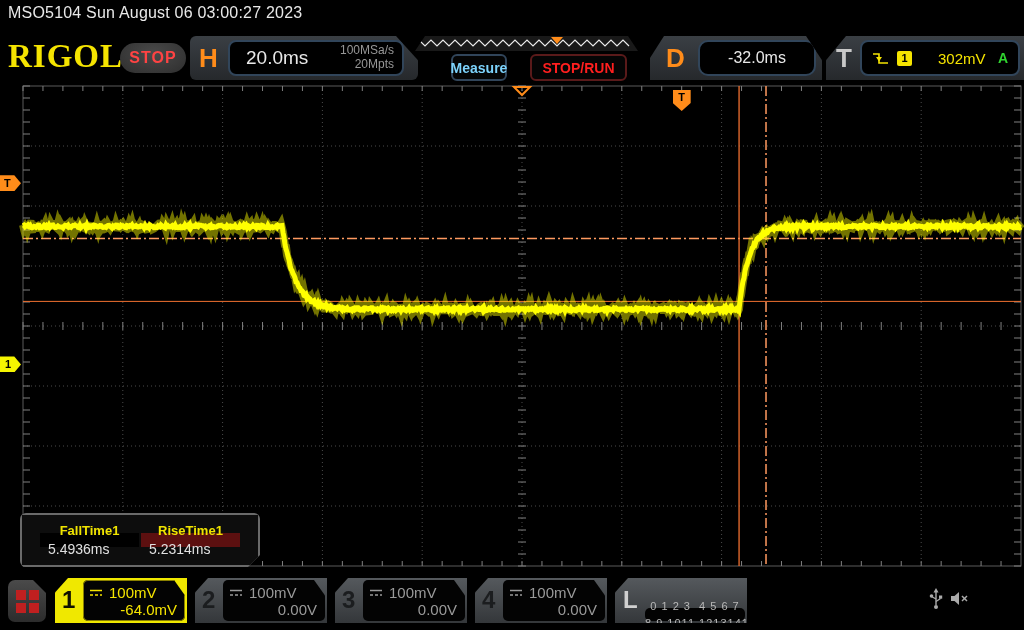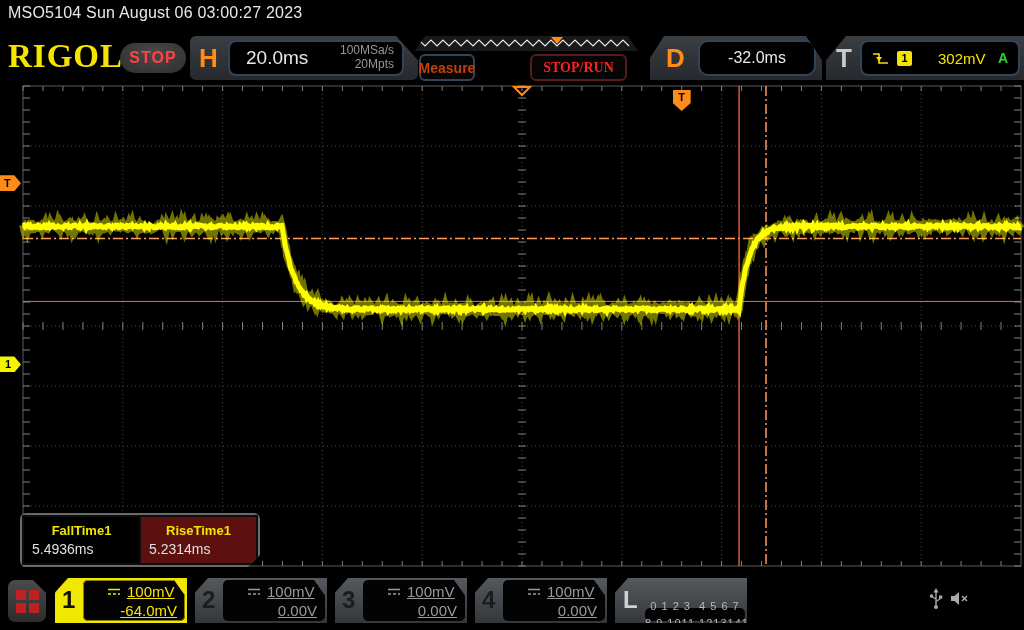--- a/index.html
+++ b/index.html
@@ -28,22 +28,22 @@
   #h-valbox { left:38px; top:4px; width:176px; height:36px; display:flex; align-items:center; }
   #h-scale { color:#e8e8e8; font-size:19px; margin-left:16px; }
   #h-rates { margin-left:auto; margin-right:8px; text-align:right; color:#979797;
              font-size:12px; line-height:1.15; }
 
   #preview-bar { left:415px; top:36px; width:223px; height:15px; background:#191919;
                  clip-path:polygon(10px 0, calc(100% - 10px) 0, 100% 100%, 0 100%); }
   .toolbtn { top:54px; height:27px; background:#050505; border-radius:6px;
              display:flex; align-items:center; justify-content:center;
              font-weight:bold; font-size:14px; }
-  #measure-btn { left:419px; width:56px; border:2px solid #31455a; color:#c2410c; }
-  #stoprun-btn { left:530px; width:97px; border:2px solid #5a1a1a; color:#ff1f1f;font-family:Liberation Serif, serif; }
+  #measure-btn { left:451px; width:56px; border:2px solid #31455a; color:#7dd3fc; }
+  #stoprun-btn { left:530px; width:97px; border:2px solid #5a1a1a; color:#ff1f1f; }
 
   #d-block { left:650px; top:36px; width:172px; height:44px;
              clip-path:polygon(14px 0, calc(100% - 16px) 0, 100% 55%, 100% 100%, 0 100%, 0 50%); }
   #d-label { left:16px; top:7px; color:#ff8c1a; }
   #d-valbox { left:48px; top:4px; width:118px; height:36px; display:flex;
               align-items:center; justify-content:center; color:#e8e8e8; font-size:16px;border-radius:10px; }
 
   #t-block { left:826px; top:36px; width:198px; height:44px;
              clip-path:polygon(20px 0, 100% 0, 100% 100%, 0 100%, 0 55%); }
   #t-label { left:10px; top:7px; color:#c8c8c8; }
@@ -62,41 +62,41 @@
     clip-path:polygon(0 0,100% 0,100% 62%,50% 100%,0 62%); line-height:15px; }
   #marker-trig-level { left:0; top:177px; width:21px; height:16px; background:#ff8c1a;
     clip-path:polygon(0 0,68% 0,100% 50%,68% 100%,0 100%); line-height:16px; text-align:left; padding-left:4px; }
   #marker-ch1 { left:0; top:356px; width:21px; height:16px; background:#f5f500;
     clip-path:polygon(0 0,68% 0,100% 50%,68% 100%,0 100%); line-height:16px; text-align:left; padding-left:5px; }
 
   
   #meas-box { left:20px; top:513px; width:240px; height:54px; background:#6a6a6a;
               clip-path:polygon(0 0,100% 0,100% calc(100% - 12px),calc(100% - 12px) 100%,0 100%);
               border-radius:6px; padding:2px; }
-  #meas-inner { width:100%; height:100%; background:#0d0d0d; display:flex; gap:2px; padding:2px; }
+  #meas-inner { width:100%; height:100%; background:#0d0d0d; display:flex; gap:2px; padding:18px; }
   .meas-cell { flex:1; display:flex; flex-direction:column; justify-content:center; padding:2px 8px; }
   .meas-cell .mname { color:#f0e400; font-size:13px; font-weight:bold; text-align:center; }
   .meas-cell .mval { color:#e0e0e0; font-size:14px; margin-top:3px; }
   .meas-plain { background:#000; }
   .meas-selected { background:#5c1010; }
 
   
   #menu-btn { left:8px; top:580px; width:38px; height:42px;
               background:linear-gradient(#4a4a4a,#2c2c2c); border-radius:7px;
               clip-path:polygon(0 0, calc(100% - 13px) 0, 100% 13px, 100% 100%, 0 100%);
               display:flex; align-items:center; justify-content:center; }
   #menu-grid { display:grid; grid-template-columns:10px 10px; grid-template-rows:10px 10px; gap:3px; }
   #menu-grid div { background:#c02020; }
 
   .ch-tab { top:578px; width:132px; height:45px;
             clip-path:polygon(13px 0, 100% 0, 100% 100%, 0 100%, 0 32%); }
   .ch-num { position:absolute; left:7px; top:8px; font-size:24px; font-weight:bold; }
   .ch-box { position:absolute; left:28px; top:2px; right:2px; bottom:2px; background:#030303;
             border-radius:5px; clip-path:polygon(0 0, calc(100% - 11px) 0, 100% 38%, 100% 100%, 0 100%);
-            padding:3px 8px 2px 24px; display:flex; flex-direction:column; justify-content:space-between;text-decoration:underline; }
+            padding:3px 8px 2px 6px; display:flex; flex-direction:column; justify-content:center; }
   .ch-row1 { display:flex; align-items:center; gap:5px; font-size:15px; }
   .ch-row2 { text-align:right; font-size:15px; }
   .ch-active { background:#f0e800; }
   .ch-active .ch-num { color:#101000; }
   .ch-active .ch-box { color:#f5e400; box-shadow:inset 0 0 0 1px #8a8000; }
   .ch-idle { background:linear-gradient(#55595d,#34373a); }
   .ch-idle .ch-num { color:#1b1d1f; }
   .ch-idle .ch-box { color:#9a9a9a; }
 
   #l-tab { left:615px; top:578px; width:132px; height:45px;

